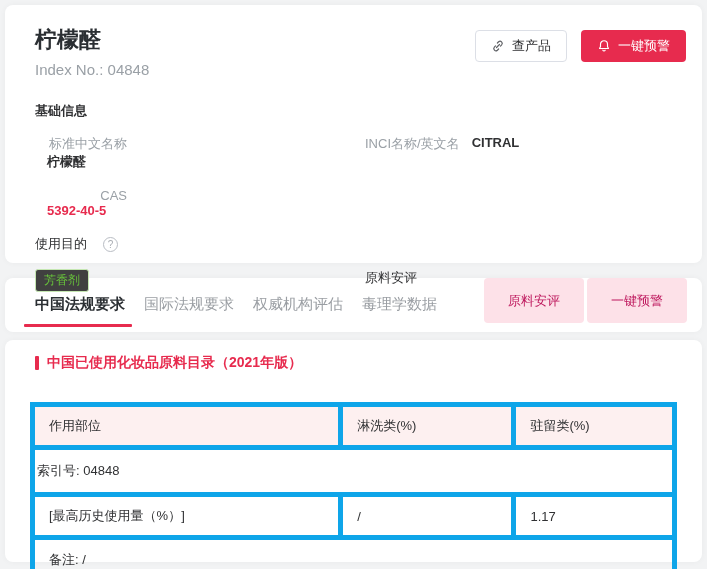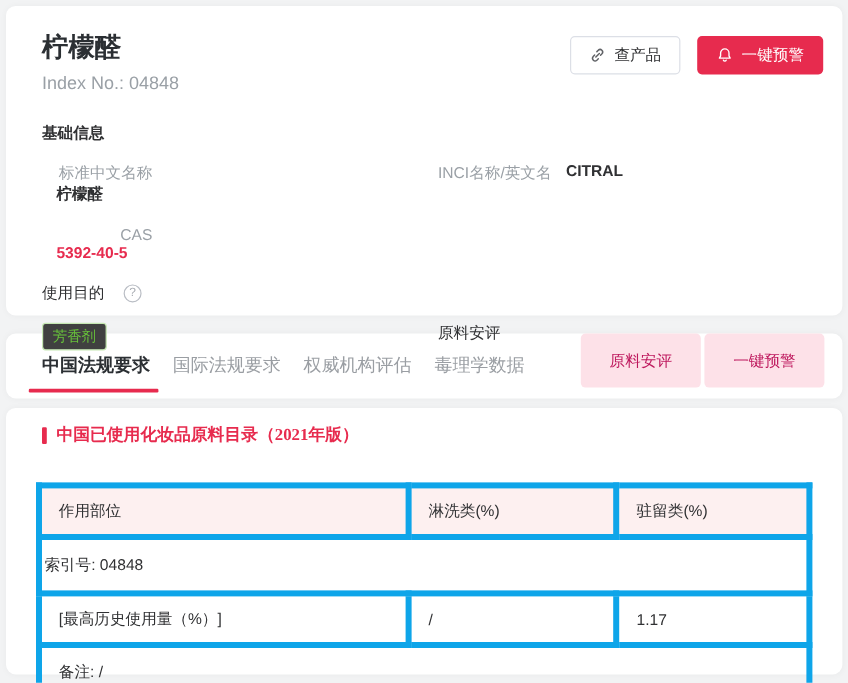--- a/index.html
+++ b/index.html
@@ -76,21 +76,21 @@
   .tabs-spacer { flex: 1; }
   .btn-pink {
     height: 45px; padding: 0 24px; margin-left: 3px;
     background: #fde1e8; border: none; border-radius: 4px;
     color: #be185d; font-size: 13px; cursor: pointer; white-space: nowrap;
   }
   
   .card-catalog { margin-top: 8px; height: 222px; padding: 14px 25px 0 25px; }
   .cat-title-row { display: flex; align-items: center; gap: 8px; margin-left: 5px; }
   .red-bar { width: 4px; height: 14px; background: #e72b4e; border-radius: 1px; }
-  .cat-title { color: #e72b4e; font-size: 14px; font-weight: 600; font-family: Liberation Serif, serif; }
+  .cat-title { color: #e72b4e; font-size: 14px; font-weight: 600; }
   table.cat-table {
     width: 100%; margin-top: 30px;
     border-collapse: collapse; table-layout: fixed;
   }
   .cat-table td, .cat-table th {
     border: 5px solid #0ea5e9; text-align: left;
     font-size: 13px; color: #303133; font-weight: normal;
   }
   .cat-table .row-index td { padding: 12px 2px; height: 38px; }
   .cat-table thead th { background: #fdf0f0; padding: 10px 14px; height: 36px; }

